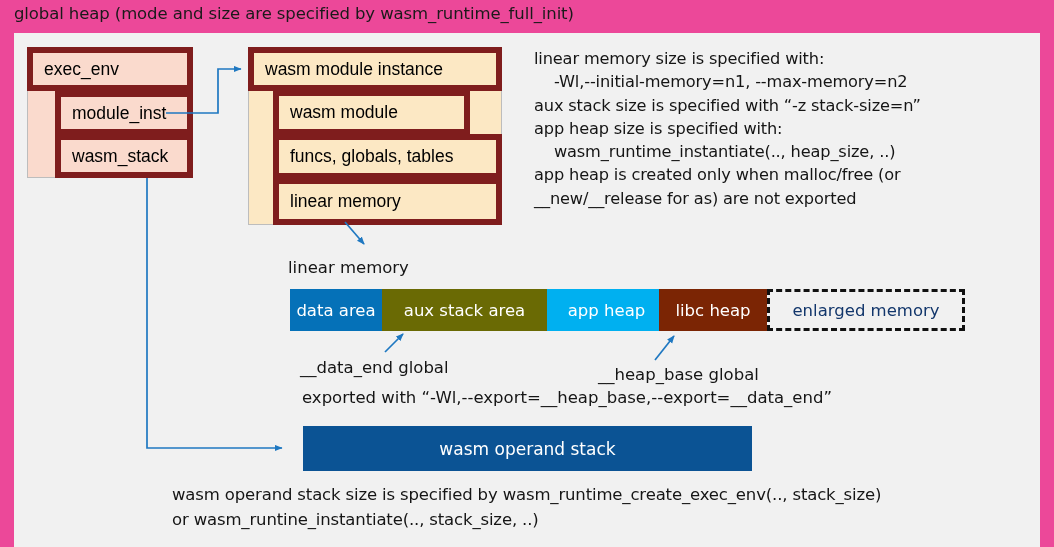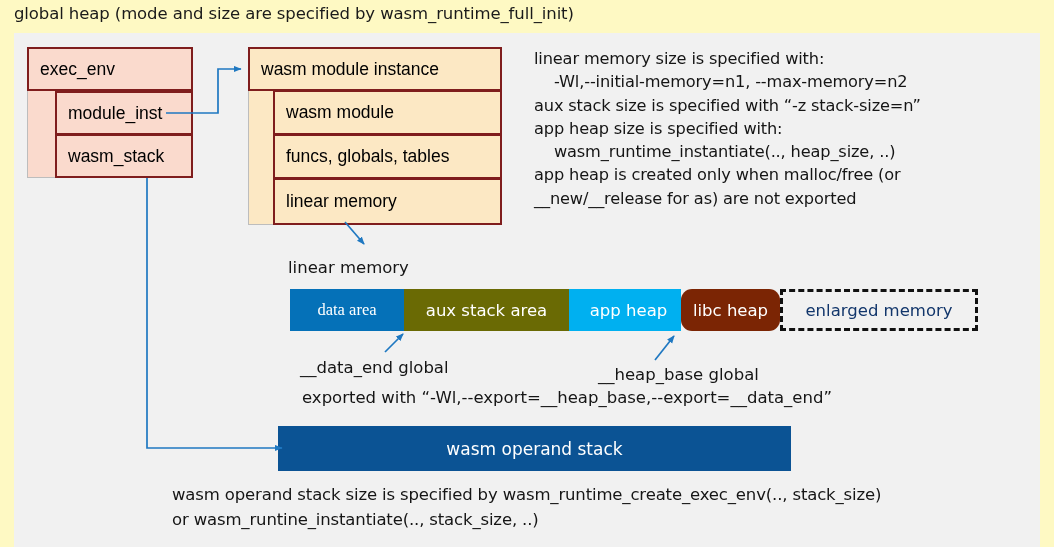--- a/index.html
+++ b/index.html
@@ -8,21 +8,21 @@
     background: #ffffff;
   }
   body {
     font-family: "DejaVu Sans", "Liberation Sans", sans-serif;
     -webkit-font-smoothing: antialiased;
   }
   #canvas {
     position: relative;
     width: 1054px;
     height: 547px;
-    background: #fef9c3;
+    background: #ec4899;
     overflow: hidden;
   }
 
   
   .title {
     position: absolute;
     left: 14px;
     top: 4px;
     font-size: 16.5px;
     color: #1a1a1a;
@@ -44,21 +44,21 @@
   .struct {
     position: absolute;
     box-sizing: border-box;
     border: 1px solid #bdbdbd;
   }
   .struct-row {
     position: absolute;
     box-sizing: border-box;
     display: flex;
     align-items: center;
-    border: 2px solid #7f1d1d;
+    border: 6px solid #7f1d1d;
     font-size: 17.5px;
     color: #000000;
     font-family: "Liberation Sans", "DejaVu Sans", sans-serif;
     padding-left: 11px;
     white-space: nowrap;
   }
 
   
   .pink { background: #fadacd; }
   
@@ -116,23 +116,23 @@
     color: #151515;
     white-space: nowrap;
   }
   .anno-dataend  { left: 300px; top: 358px; }
   .anno-heapbase { left: 598px; top: 365px; }
   .anno-exported { left: 302px; top: 388px; }
 
   
   .opstack {
     position: absolute;
-    left: 278px;
+    left: 303px;
     top: 426px;
-    width: 513px;
+    width: 449px;
     height: 45px;
     background: #0b5394;
     display: flex;
     align-items: center;
     justify-content: center;
     color: #ffffff;
     font-size: 17px;
     white-space: nowrap;
   }
 
@@ -176,51 +176,51 @@
   </div>
   <div class="struct-row pink" style="left:55px; top:91px; width:138px; height:44px;">
     <span>module_inst</span>
   </div>
 
   <div class="struct peach" style="left:248px; top:47px; width:254px; height:178px;">
   </div>
   <div class="struct-row peach" style="left:248px; top:47px; width:254px; height:44px;">
     <span>wasm module instance</span>
   </div>
-  <div class="struct-row peach" style="left:273px; top:90px; width:229px; height:45px;">
+  <div class="struct-row peach" style="left:273px; top:90px; width:197px; height:45px;">
     <span>wasm module</span>
   </div>
   <div class="struct-row peach" style="left:273px; top:134px; width:229px; height:45px;">
     <span>funcs, globals, tables</span>
   </div>
   <div class="struct-row peach" style="left:273px; top:178px; width:229px; height:47px;">
     <span>linear memory</span>
   </div>
 
   <div class="infotext">linear memory size is specified with:
     -Wl,--initial-memory=n1, --max-memory=n2
 aux stack size is specified with “-z stack-size=n”
 app heap size is specified with:
     wasm_runtime_instantiate(.., heap_size, ..)
 app heap is created only when malloc/free (or
 __new/__release for as) are not exported</div>
 
   <div class="lm-label">linear memory</div>
 
   <div class="membar">
-    <div class="seg" style="width:114px; background:#0571b8;font-family:Liberation Serif, serif;">
+    <div class="seg" style="width:92px; background:#0571b8;">
       <span>data area</span>
     </div>
     <div class="seg" style="width:165px; background:#6a6a04;">
       <span>aux stack area</span>
     </div>
     <div class="seg" style="width:112px; background:#00b0f0;padding-left:7px;">
       <span>app heap</span>
     </div>
-    <div class="seg" style="width:99px; background:#7b2504;border-radius:11px;">
+    <div class="seg" style="width:108px; background:#7b2504;">
       <span>libc heap</span>
     </div>
     <div class="seg enlarged" style="width:198px;justify-content:center;">
       <span>enlarged memory</span>
     </div>
   </div>
 
   <div class="anno anno-dataend">__data_end global</div>
   <div class="anno anno-exported">exported with “-Wl,--export=__heap_base,--export=__data_end”</div>
   <div class="anno anno-heapbase">__heap_base global</div>

